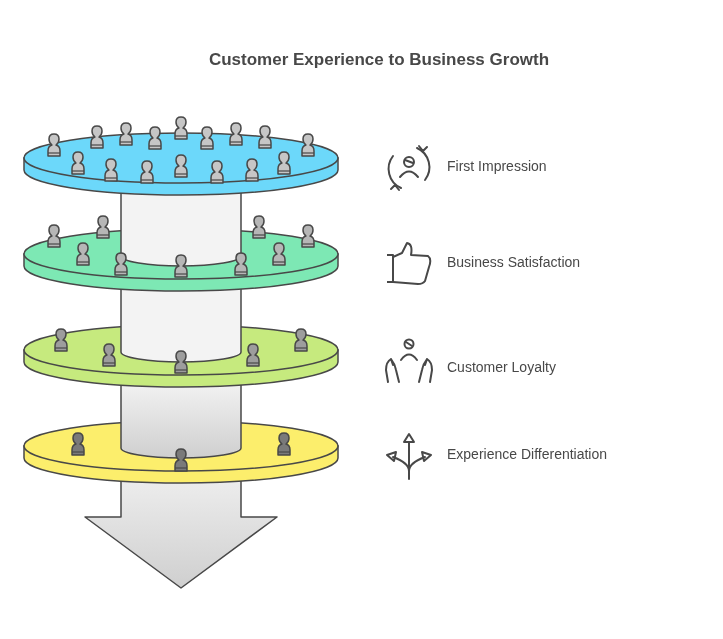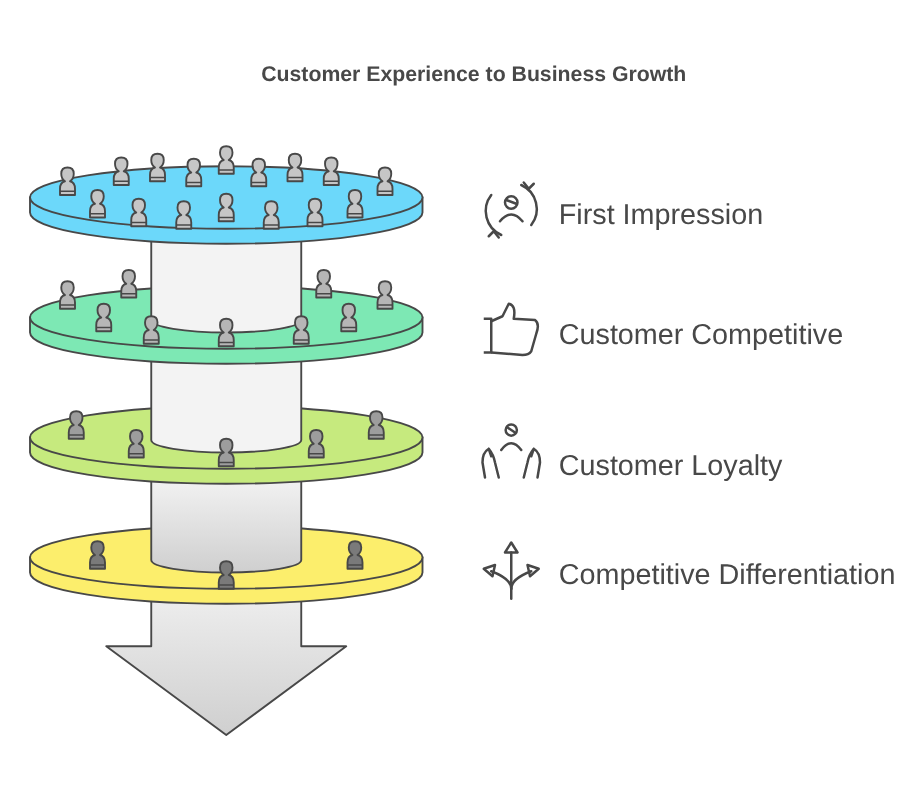--- a/index.html
+++ b/index.html
@@ -1,19 +1,19 @@
 <!DOCTYPE html>
 <html><head>
 <meta charset="utf-8">
 <style>
   html, body { margin: 0; padding: 0; background: #ffffff; }
   body { width: 723px; height: 639px; position: relative; overflow: hidden; font-family: "Liberation Sans", sans-serif; }
   #stage { position: absolute; left: 0; top: 0; }
   .title { position: absolute; left: 0; width: 758px; top: 50px; text-align: center; font-size: 17px; font-weight: bold; color: #484848; font-family: "Liberation Sans", sans-serif; }
-  .label { position: absolute; left: 447px; font-size: 23px; color: #484848; font-family: "Liberation Sans", sans-serif; white-space: nowrap; }
+  .label { position: absolute; left: 447px; font-size: 14px; color: #484848; font-family: "Liberation Sans", sans-serif; white-space: nowrap; }
   .icon { position: absolute; left: 383px; width: 52px; height: 52px; }
 </style>
 </head>
 <body>
 
 <svg id="stage" width="723" height="639" viewBox="0 0 723 639" xmlns="http://www.w3.org/2000/svg">
   <defs>
     <linearGradient id="arrowGrad" x1="0" y1="0" x2="0" y2="1">
       <stop offset="0" stop-color="#f2f2f2"></stop>
       <stop offset="1" stop-color="#cfcfcf"></stop>
@@ -199,32 +199,32 @@
   <circle cx="26" cy="20" r="5"></circle>
   <path d="M22 18 L30 21"></path>
   <path d="M17 35 Q26 24 35 35"></path>
 </svg>
 <div class="label" style="top:158px">First Impression</div>
 
 <svg class="icon" style="top:239px" viewBox="0 0 52 52" fill="none" stroke="#484848" stroke-width="2" stroke-linejoin="round">
   <path d="M4 16 L10 16 L10 43 L4 43"></path>
   <path d="M10 18 L19 14 L24 4 Q30 5 28 16 L45 17 Q49 20 46 28 L42 42 Q40 45 35 45 L10 43"></path>
 </svg>
-<div class="label" style="top:254px">Customer Competitive</div>
+<div class="label" style="top:254px">Business Satisfaction</div>
 
 <svg class="icon" style="top:338px" viewBox="0 0 52 52" fill="none" stroke="#484848" stroke-width="2" stroke-linecap="round" stroke-linejoin="round">
   <circle cx="26" cy="6" r="4.5"></circle>
   <path d="M23 4 L29 8"></path>
   <path d="M18 22 Q26 11 34 22"></path>
   <path d="M5 44 L3 32 Q3 24 8 21 L10 27 M8 21 Q12 26 13 32 L16 44"></path>
   <path d="M47 44 L49 32 Q49 24 44 21 L42 27 M44 21 Q40 26 39 32 L36 44"></path>
 </svg>
 <div class="label" style="top:359px">Customer Loyalty</div>
 
 <svg class="icon" style="top:431px" viewBox="0 0 52 52" fill="none" stroke="#484848" stroke-width="2" stroke-linecap="round" stroke-linejoin="round">
   <path d="M26 48 L26 11"></path>
   <path d="M21 11 L26 3 L31 11 Z"></path>
   <path d="M26 40 Q26 32 10 26"></path>
   <path d="M4 24 L13 21 L11 30 Z"></path>
   <path d="M26 40 Q26 32 42 26"></path>
   <path d="M48 24 L39 21 L41 30 Z"></path>
 </svg>
-<div class="label" style="top:446px">Competitive Differentiation</div>
+<div class="label" style="top:446px">Experience Differentiation</div>
 
 </body></html>

